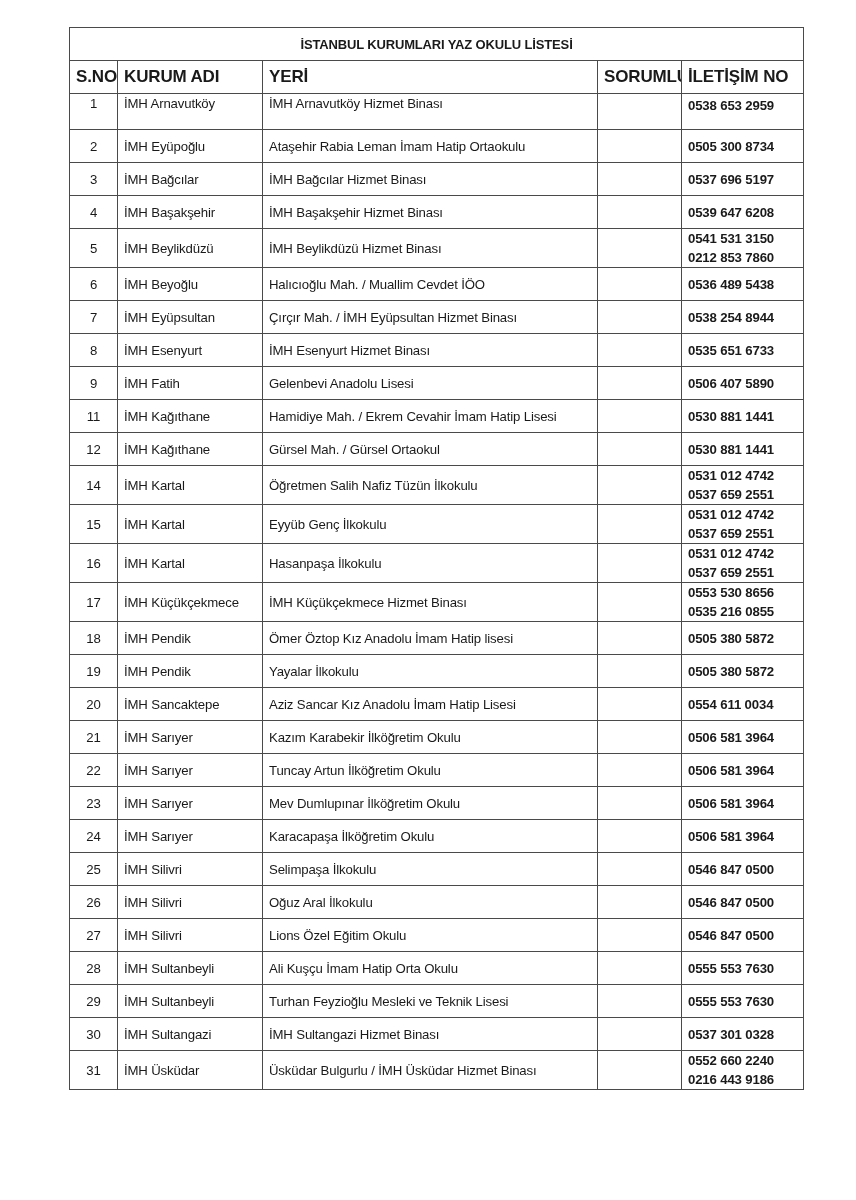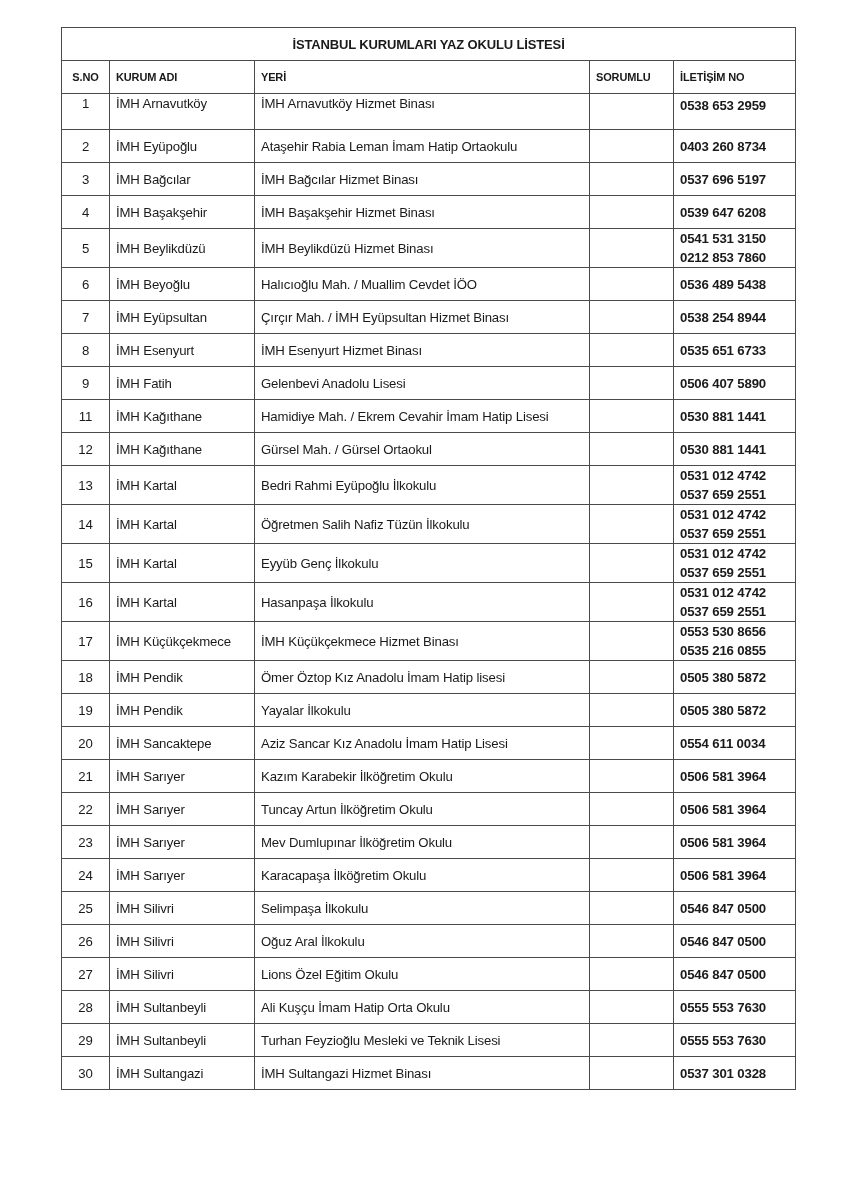--- a/index.html
+++ b/index.html
@@ -1,33 +1,33 @@
 <!DOCTYPE html>
 <html><head>
 <meta charset="utf-8">
 <style>
   html, body { margin: 0; padding: 0; background: #ffffff; }
   body { width: 856px; height: 1200px; position: relative; overflow: hidden;
          font-family: "Liberation Sans", "DejaVu Sans", sans-serif; color: #1a1a1a; }
   table.list {
-    position: absolute; left: 61px; top: 27px; width: 734px;
+    position: absolute; left: 69px; top: 27px; width: 734px;
     border-collapse: collapse; table-layout: fixed;
     font-size: 13.2px; letter-spacing: -0.15px;
   }
   table.list td, table.list th {
     border: 1px solid #4a4a4a; padding: 0 6px; vertical-align: middle;
     white-space: nowrap; overflow: hidden;
   }
   col.c-no { width: 48px; }
   col.c-kurum { width: 145px; }
   col.c-yeri { width: 335px; }
   col.c-sor { width: 84px; }
   col.c-tel { width: 122px; }
   tr.title-row td { height: 32px; text-align: center; font-weight: bold; font-size: 13px; }
-  tr.head-row th { height: 32px; font-weight: bold; text-align: left; font-size: 11px; margin-top: 29px; }
+  tr.head-row th { height: 32px; font-weight: bold; text-align: left; font-size: 17px; margin-top: 29px; }
   tr.head-row th.h-no { text-align: center; }
   tr.row td { height: 32px; }
   tr.row.double td { height: 38px; }
   tr.row.first td { height: 33px; vertical-align: top; padding-top: 2px; }
   td.no { text-align: center; }
   td.tel { line-height: 19px; font-weight: bold; }
   td.tel span { display: block; }
 </style>
 </head>
 <body>
@@ -61,21 +61,21 @@
         <td class="tel">
           <span>0538 653 2959</span>
         </td>
       </tr>
       <tr class="row">
         <td class="no">2</td>
         <td>İMH Eyüpoğlu</td>
         <td>Ataşehir Rabia Leman İmam Hatip Ortaokulu</td>
         <td></td>
         <td class="tel">
-          <span>0403 260 8734</span>
+          <span>0505 300 8734</span>
         </td>
       </tr>
       <tr class="row">
         <td class="no">3</td>
         <td>İMH Bağcılar</td>
         <td>İMH Bağcılar Hizmet Binası</td>
         <td></td>
         <td class="tel">
           <span>0537 696 5197</span>
         </td>
@@ -147,30 +147,20 @@
       <tr class="row">
         <td class="no">12</td>
         <td>İMH Kağıthane</td>
         <td>Gürsel Mah. / Gürsel Ortaokul</td>
         <td></td>
         <td class="tel">
           <span>0530 881 1441</span>
         </td>
       </tr>
       <tr class="row double">
-        <td class="no">13</td>
-        <td>İMH Kartal</td>
-        <td>Bedri Rahmi Eyüpoğlu İlkokulu</td>
-        <td></td>
-        <td class="tel">
-          <span>0531 012 4742</span>
-          <span>0537 659 2551</span>
-        </td>
-      </tr>
-      <tr class="row double">
         <td class="no">14</td>
         <td>İMH Kartal</td>
         <td>Öğretmen Salih Nafiz Tüzün İlkokulu</td>
         <td></td>
         <td class="tel">
           <span>0531 012 4742</span>
           <span>0537 659 2551</span>
         </td>
       </tr>
       <tr class="row double">
@@ -311,16 +301,26 @@
           <span>0555 553 7630</span>
         </td>
       </tr>
       <tr class="row">
         <td class="no">30</td>
         <td>İMH Sultangazi</td>
         <td>İMH Sultangazi Hizmet Binası</td>
         <td></td>
         <td class="tel">
           <span>0537 301 0328</span>
+        </td>
+      </tr>
+      <tr class="row double">
+        <td class="no">31</td>
+        <td>İMH Üsküdar</td>
+        <td>Üsküdar Bulgurlu / İMH Üsküdar Hizmet Binası</td>
+        <td></td>
+        <td class="tel">
+          <span>0552 660 2240</span>
+          <span>0216 443 9186</span>
         </td>
       </tr>
     </tbody>
 </table>
 
 </body></html>

